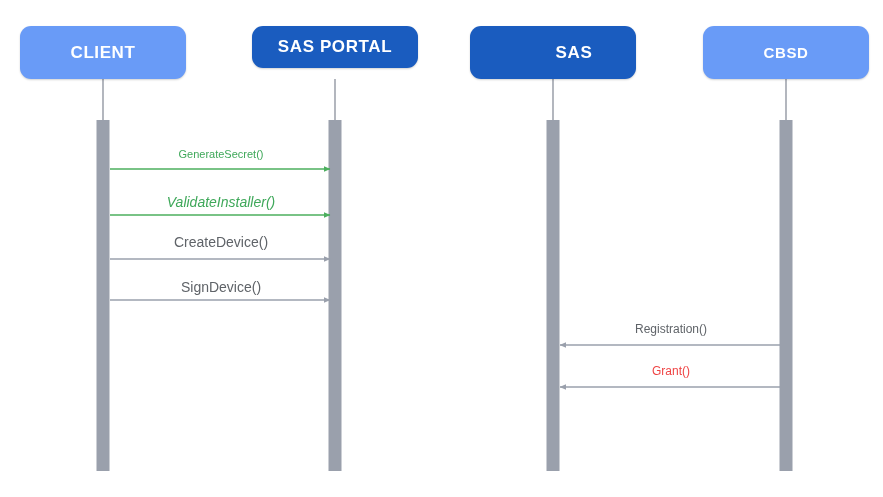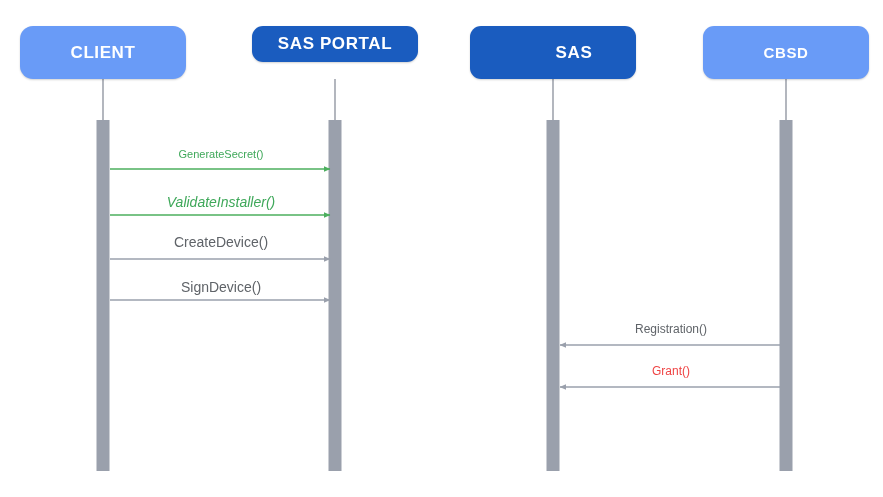--- a/index.html
+++ b/index.html
@@ -85,24 +85,24 @@
         <line x1="110" x2="330" y1="169" y2="169" stroke="#4CAF5E" stroke-width="1.4" marker-end="url(#arrow-green-r)"></line>
         <line x1="110" x2="330" y1="215" y2="215" stroke="#4CAF5E" stroke-width="1.4" marker-end="url(#arrow-green-r)"></line>
         <line x1="110" x2="330" y1="259" y2="259" stroke="#9AA0AC" stroke-width="1.4" marker-end="url(#arrow-gray-r)"></line>
         <line x1="110" x2="330" y1="300" y2="300" stroke="#9AA0AC" stroke-width="1.4" marker-end="url(#arrow-gray-r)"></line>
         <line x1="780" x2="560" y1="345" y2="345" stroke="#9AA0AC" stroke-width="1.4" marker-end="url(#arrow-gray-l)"></line>
         <line x1="780" x2="560" y1="387" y2="387" stroke="#9AA0AC" stroke-width="1.4" marker-end="url(#arrow-gray-l)"></line>
       </g>
   </svg>
 
   <div id="actors">
-      <div class="actor-box" style="left: 20px; top: 26px; width: 166px; height: 53px; background: rgb(105, 155, 247); font-size: 17px; border-radius: 13px;">
+      <div class="actor-box" style="left: 20px; top: 26px; width: 166px; height: 53px; background: rgb(105, 155, 247); font-size: 17px;">
         <span class="actor-label">CLIENT</span>
       </div>
-      <div class="actor-box" style="left: 252px; top: 26px; width: 166px; height: 36px; background: rgb(26, 92, 191); font-size: 17px;">
+      <div class="actor-box" style="left: 252px; top: 26px; width: 166px; height: 42px; background: rgb(26, 92, 191); font-size: 17px;">
         <span class="actor-label">SAS PORTAL</span>
       </div>
       <div class="actor-box" style="left: 470px; top: 26px; width: 166px; height: 53px; background: rgb(26, 92, 191); font-size: 17px; padding-left: 42px;">
         <span class="actor-label">SAS</span>
       </div>
       <div class="actor-box" style="left: 703px; top: 26px; width: 166px; height: 53px; background: rgb(105, 155, 247); font-size: 15px;">
         <span class="actor-label">CBSD</span>
       </div>
     </div>
 

